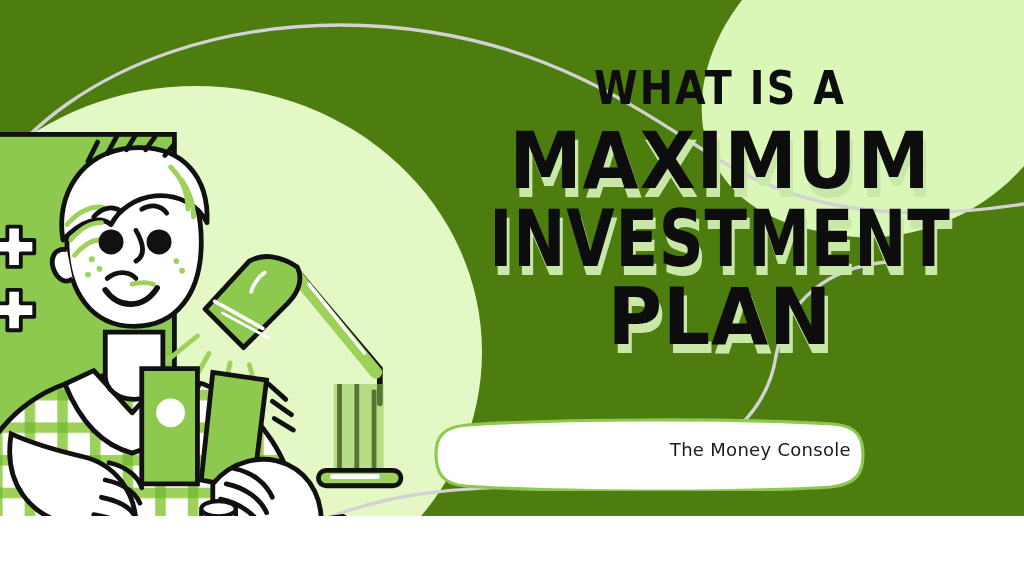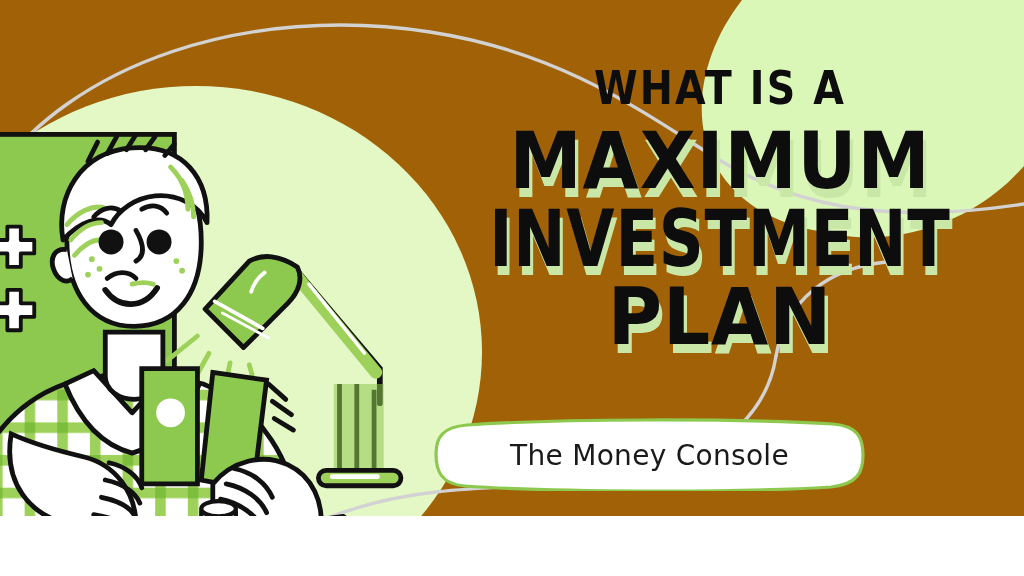--- a/index.html
+++ b/index.html
@@ -9,21 +9,21 @@
     background: #ffffff;
   }
   body {
     font-family: "Liberation Sans", sans-serif;
   }
   #canvas {
     position: relative;
     width: 1024px;
     height: 516px;
     overflow: hidden;
-    background: #a16207;
+    background: #4d7c0f;
   }
   .layer {
     position: absolute;
     top: 0; left: 0;
     width: 1024px;
     height: 576px;
   }
 
   
   #text-col {
@@ -83,25 +83,25 @@
     top: 417px;
     width: 434px;
     height: 74px;
     z-index: 50;
     pointer-events: auto;
     cursor: pointer;
   }
   #cta svg { position: absolute; inset: 0; }
   #cta-label {
     position: absolute;
-    left: 0; right: 1px;
+    left: 0; right: 16px;
     top: 22px;
-    text-align: center;
+    text-align: right;
     font-family: "DejaVu Sans", sans-serif;
-    font-size: 28px;
+    font-size: 18px;
     font-weight: 400;
     color: #1a1a1a;
     letter-spacing: 0.3px;
   }
 </style>
 </head>
 <body>
 
 <div id="canvas">
 

